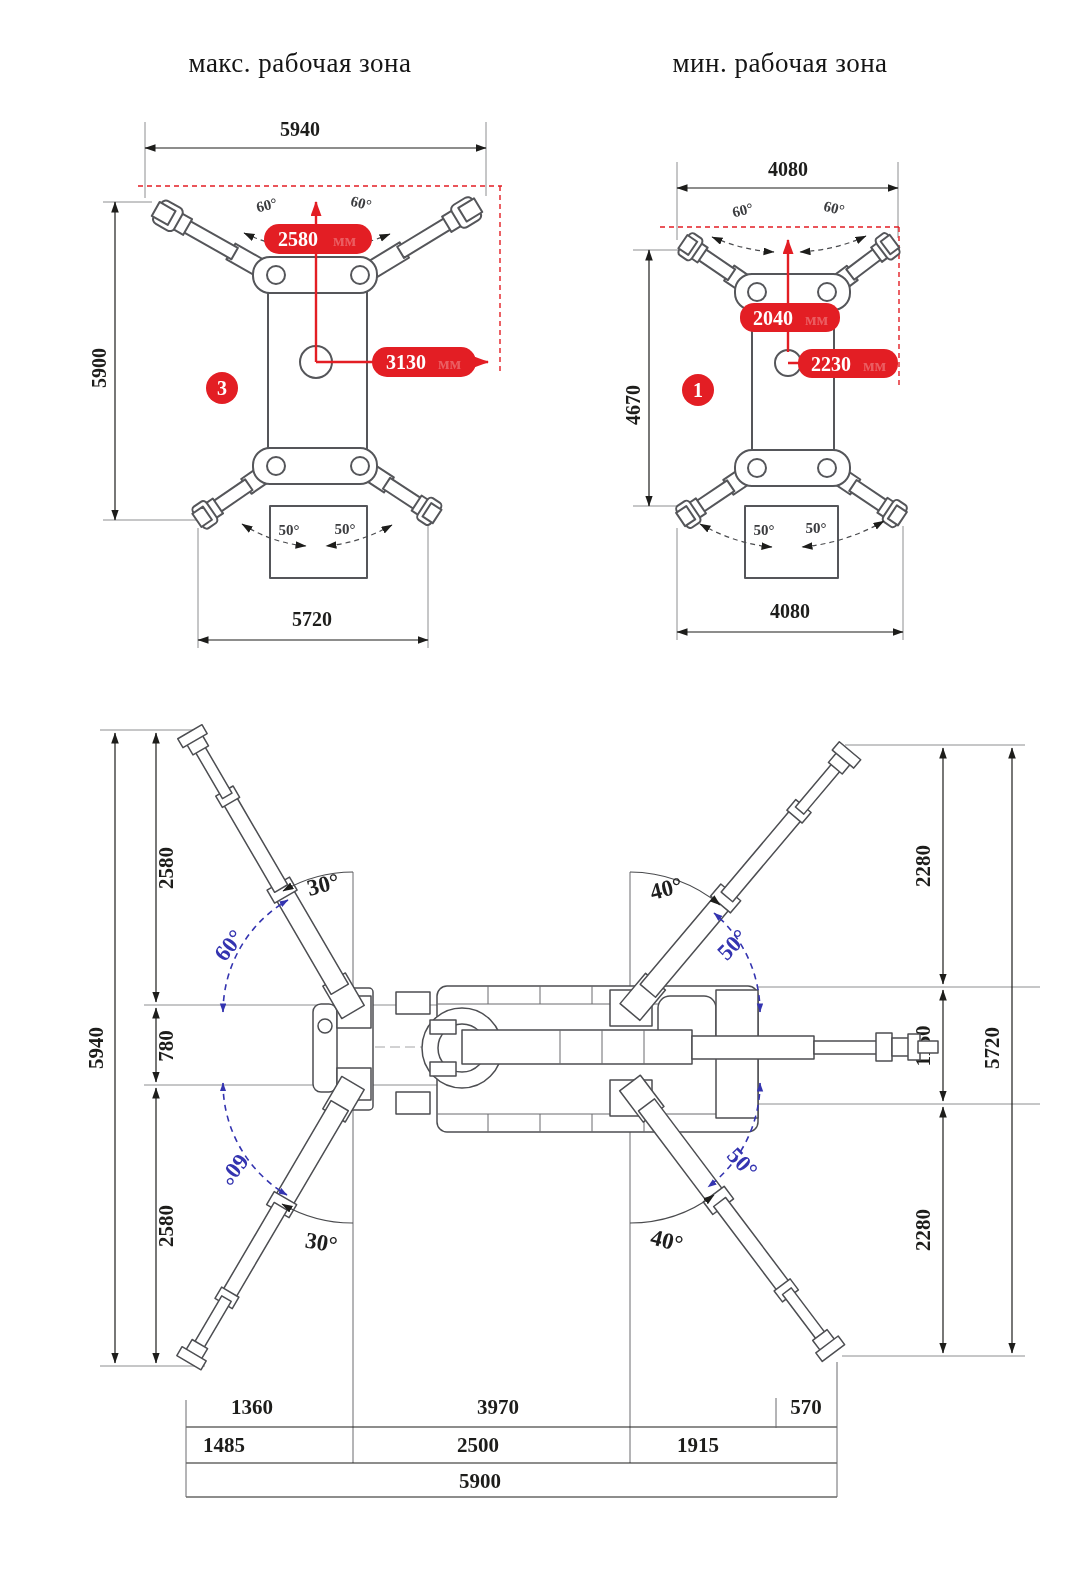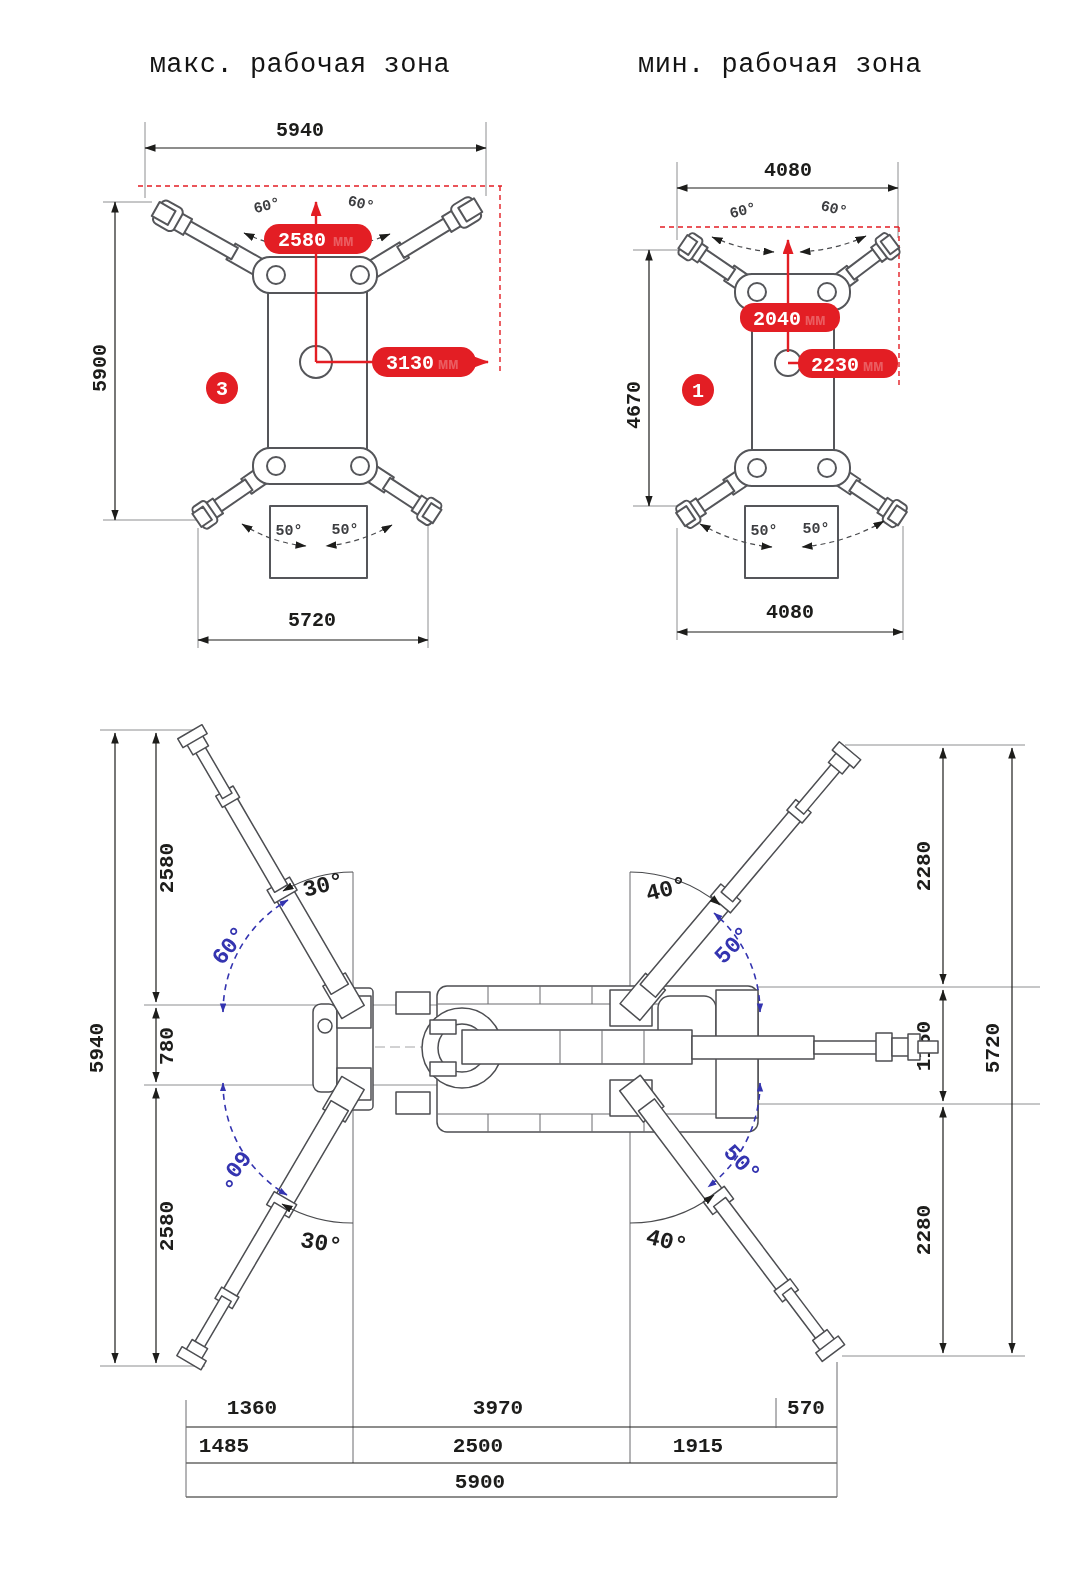--- a/index.html
+++ b/index.html
@@ -1,17 +1,17 @@
 <!DOCTYPE html>
 <html><head>
 <meta charset="utf-8">
 <style>
   html,body{margin:0;padding:0;background:#ffffff;}
   .canvas{position:relative;width:1080px;height:1593px;background:#ffffff;overflow:hidden;
-          font-family:Liberation Mono, monospace;}
+          font-family:Liberation Serif, serif;}
   svg{display:block}
   
   .mach{fill:#ffffff;stroke:#55565a;stroke-width:2;stroke-linejoin:round;}
   .plan{fill:#ffffff;stroke:#4d4e52;stroke-width:1.5;stroke-linejoin:round;}
   .planThin{fill:none;stroke:#6a6b6e;stroke-width:1;}
   .ext{stroke:#8d8e90;stroke-width:1;fill:none;}
   .dimline{stroke:#1d1d1b;stroke-width:1.2;fill:none;}
   .redline{stroke:#e31e24;stroke-width:2.4;fill:none;}
   .reddash{stroke:#e31e24;stroke-width:1.4;fill:none;stroke-dasharray:5 4;}
   .arcdash{stroke:#4a4b4e;stroke-width:1.2;fill:none;stroke-dasharray:5 4;}

